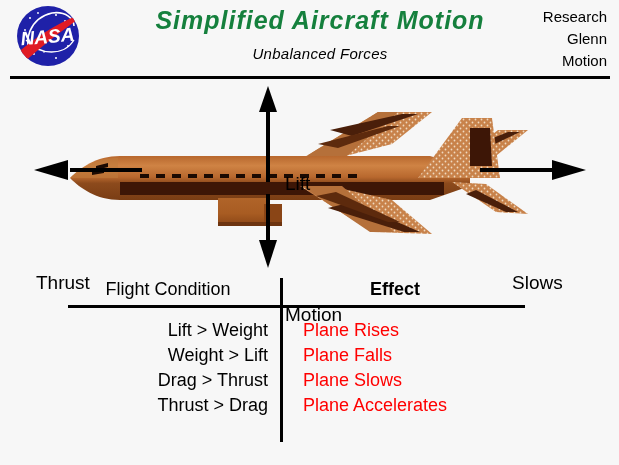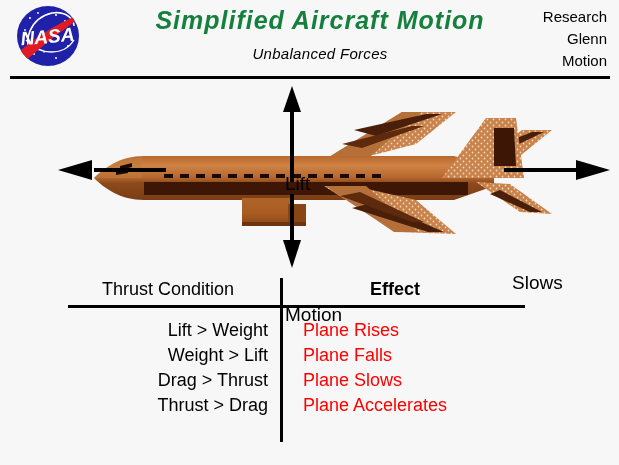--- a/index.html
+++ b/index.html
@@ -47,21 +47,21 @@
     position:absolute; right:12px; top:6px; width:92px;
     text-align:right; font-size:15px; color:#000; line-height:1.45;
   }
 
   #header-rule {
     position:absolute; left:10px; top:76px; width:600px; height:3px;
     background:#000;
   }
 
   
-  #diagram { position:absolute; left:0; top:82px; width:525px; height:190px;padding-left:24px; }
+  #diagram { position:absolute; left:0; top:82px; width:525px; height:190px; }
 
   .arrow-label {
     position:absolute; font-size:19px; color:#000; white-space:nowrap;
   }
   #label-lift   { left:285px; top:91px; }
   #label-weight { left:285px; top:222px; }
   #label-thrust { left:36px;  top:190px; }
   #label-drag   { left:512px; top:190px; }
 
   
@@ -251,26 +251,27 @@
       </g>
 
       <g>
         <line x1="480" y1="88" x2="552" y2="88" stroke="#000" stroke-width="4"></line>
         <polygon points="586,88 552,78 552,98" fill="#000"></polygon>
       </g>
     </svg>
 
     <div class="arrow-label" id="label-lift">Lift</div>
     <div class="arrow-label" id="label-weight">Motion</div>
+    <div class="arrow-label" id="label-thrust">Thrust</div>
     <div class="arrow-label" id="label-drag">Slows</div>
   </div>
 
   <div id="table-area">
 
-    <div id="col-head-left">Thrust Condition</div>
+    <div id="col-head-left">Flight Condition</div>
     <div id="col-head-right">Effect</div>
 
     <div id="table-hrule"></div>
     <div id="table-vrule"></div>
 
     <div id="rows-left">
       <div class="row-cell">Lift &gt; Weight</div>
       <div class="row-cell">Weight &gt; Lift</div>
       <div class="row-cell">Drag &gt; Thrust</div>
       <div class="row-cell">Thrust &gt; Drag</div>

